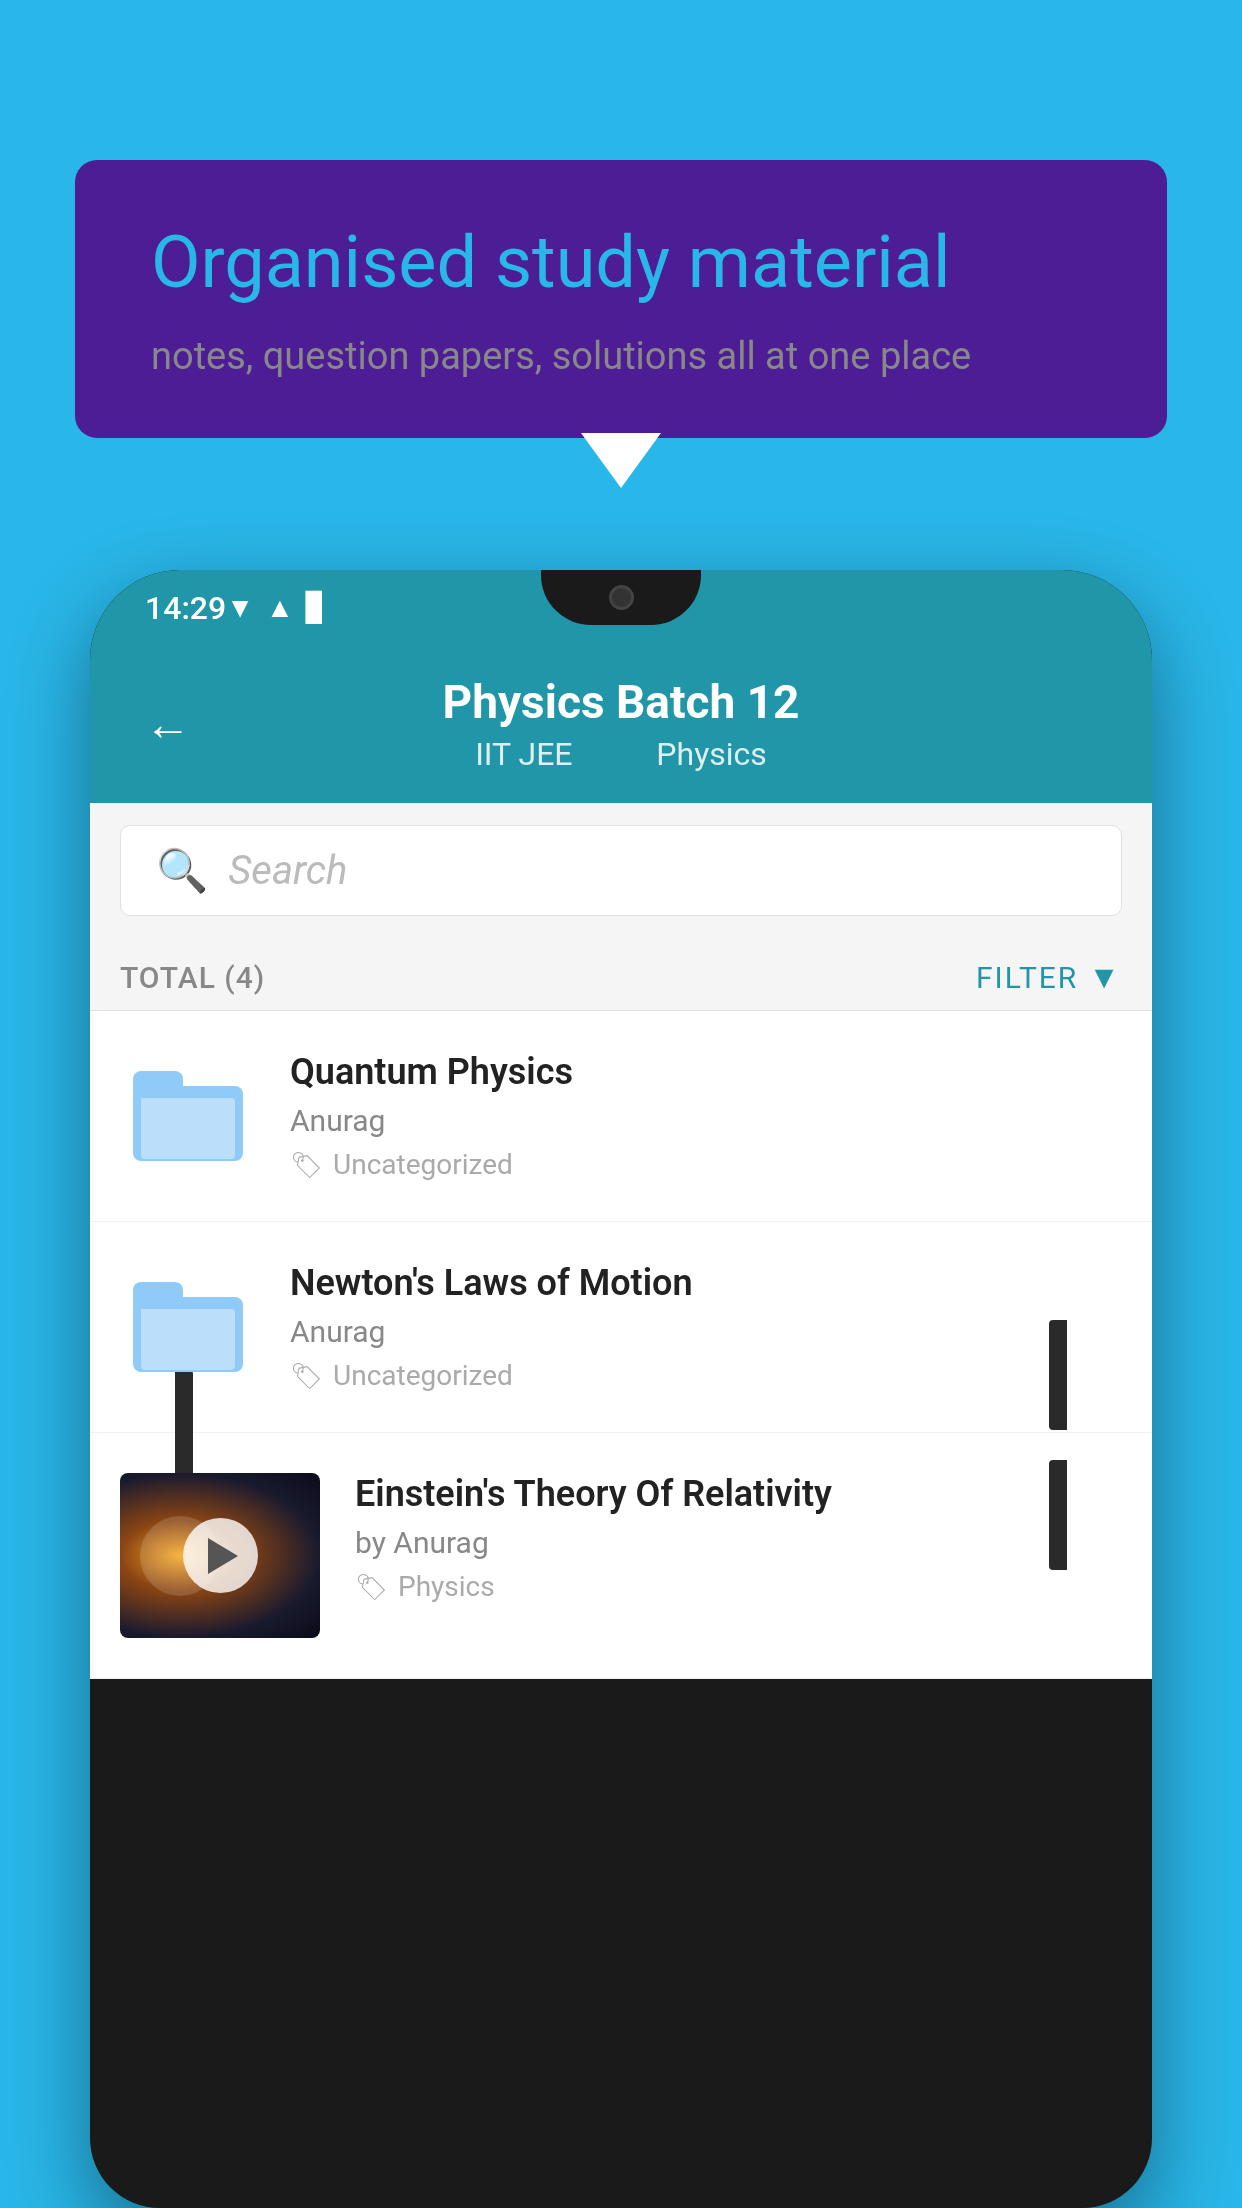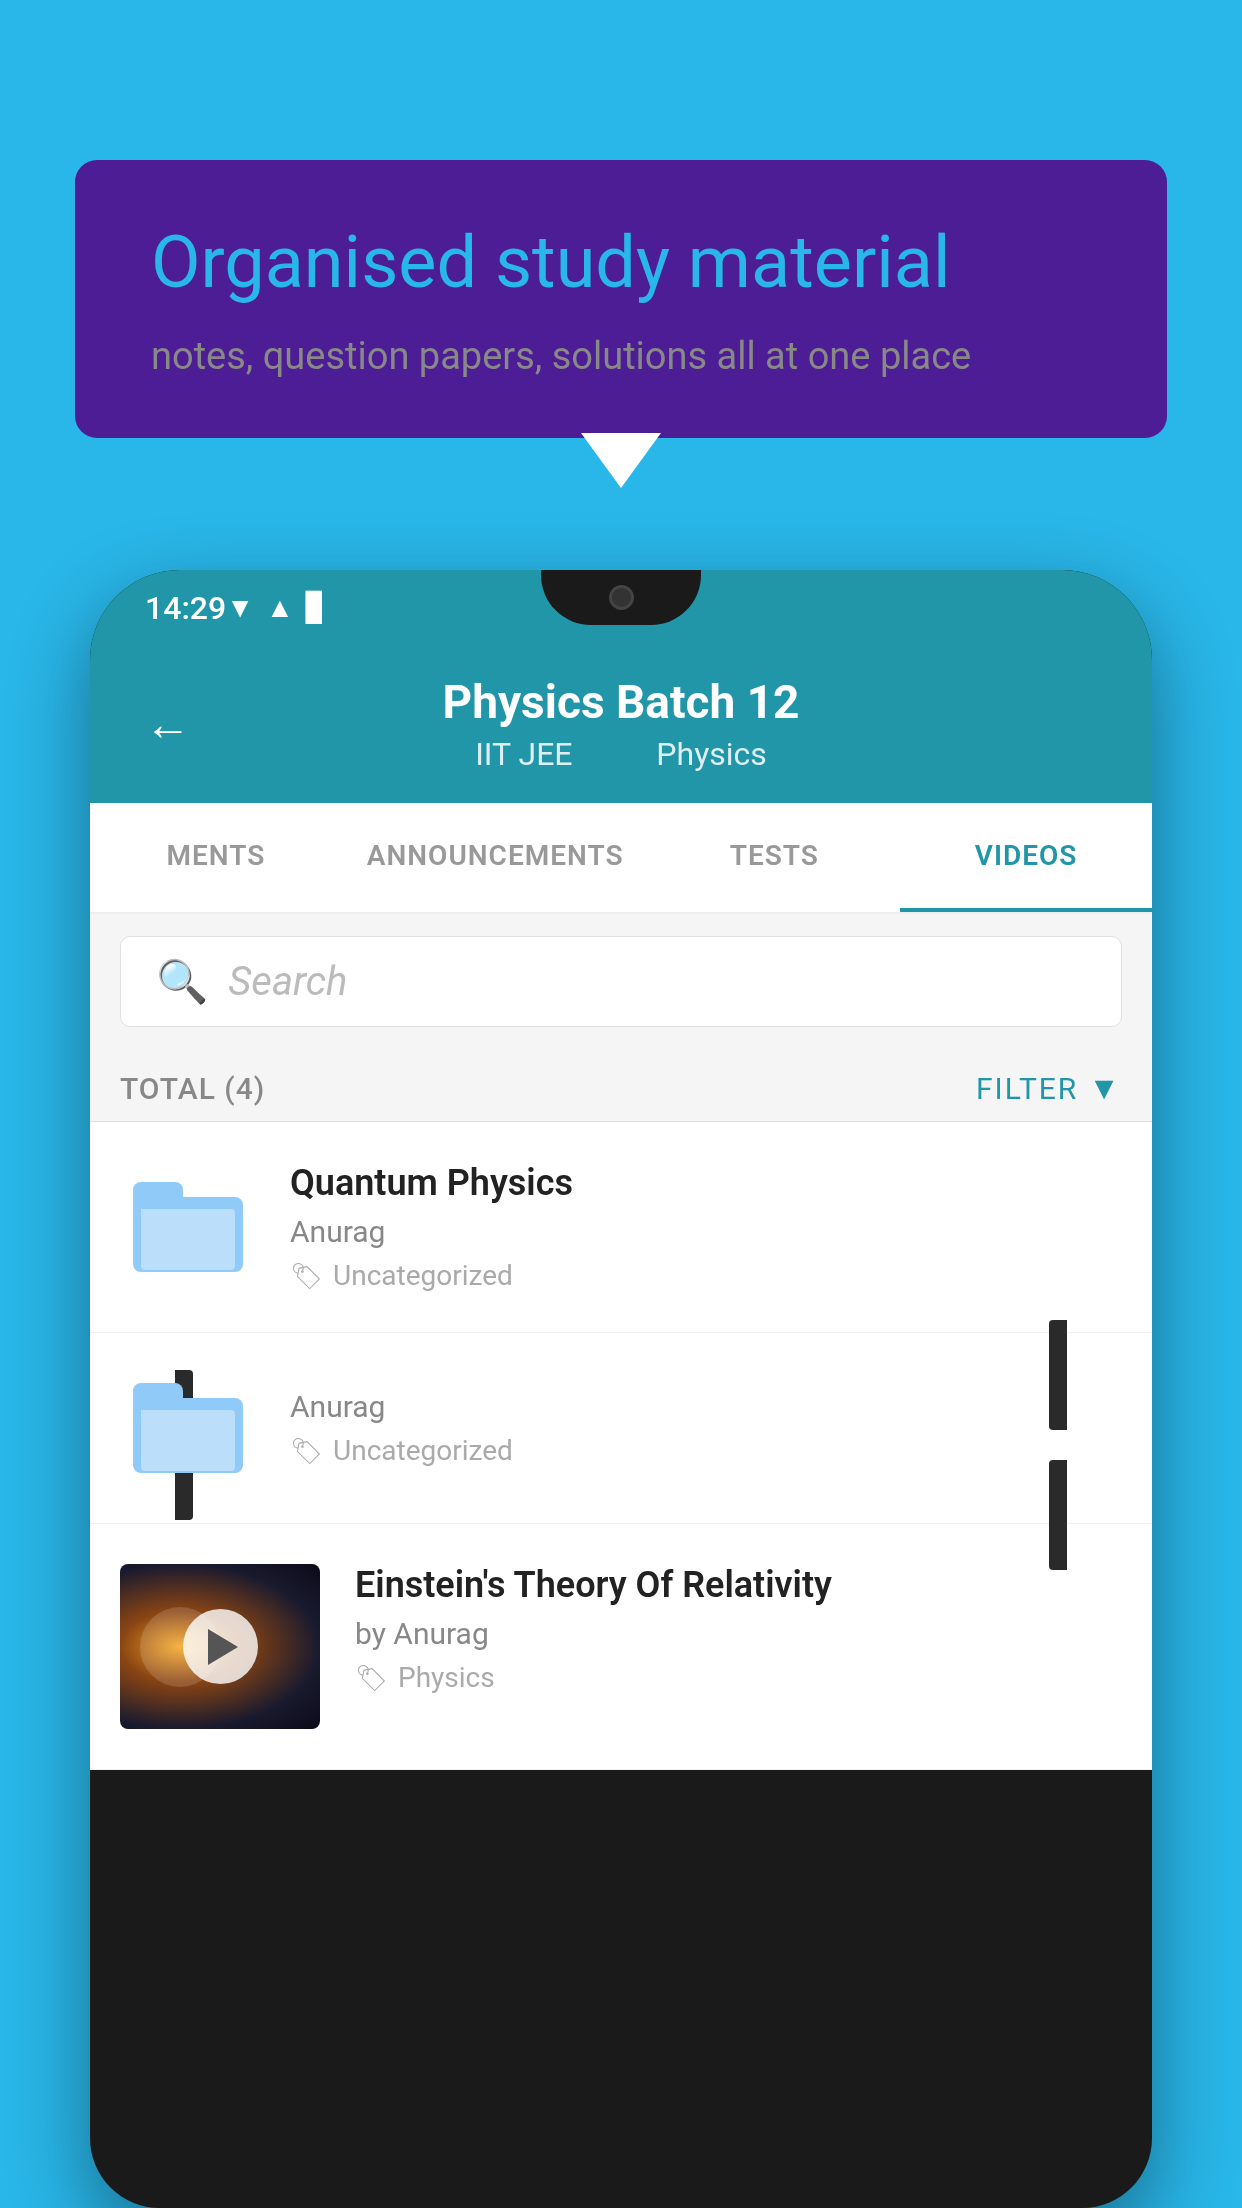--- a/index.html
+++ b/index.html
@@ -456,34 +456,20 @@
   <div class="app-header">
     <div class="back-arrow">←</div>
     <div class="app-title">Physics Batch 12</div>
     <div class="app-subtitle">
       <span>IIT JEE</span>
       <span> &nbsp; </span>
       <span>Physics</span>
     </div>
   </div>
 
-  <div class="tabs-bar">
-    <div class="tab-item">
-      <span>MENTS</span>
-    </div>
-    <div class="tab-item">
-      <span>ANNOUNCEMENTS</span>
-    </div>
-    <div class="tab-item">
-      <span>TESTS</span>
-    </div>
-    <div class="tab-item active">
-      <span>VIDEOS</span>
-    </div>
-  </div>
 
   <div class="search-container">
     <div class="search-bar">
       <span class="search-icon-svg">🔍</span>
       <span class="search-text">Search</span>
     </div>
   </div>
 
   <div class="filter-row">
     <span class="total-count">TOTAL (4)</span>
@@ -519,20 +505,21 @@
       <div class="video-thumb">
         <div class="folder-icon-container">
           <div class="folder-icon">
             <div class="folder-tab"></div>
             <div class="folder-back"></div>
             <div class="folder-front"></div>
           </div>
         </div>
       </div>
       <div class="video-info">
+        <div class="video-title">Newton's Laws of Motion</div>
         <div class="video-author">Anurag</div>
         <div class="video-tag">
           <span class="tag-icon">🏷</span>
           <span>Uncategorized</span>
         </div>
       </div>
     </div>
 
     <div class="video-item-thumb">
       <div class="thumb-image">

